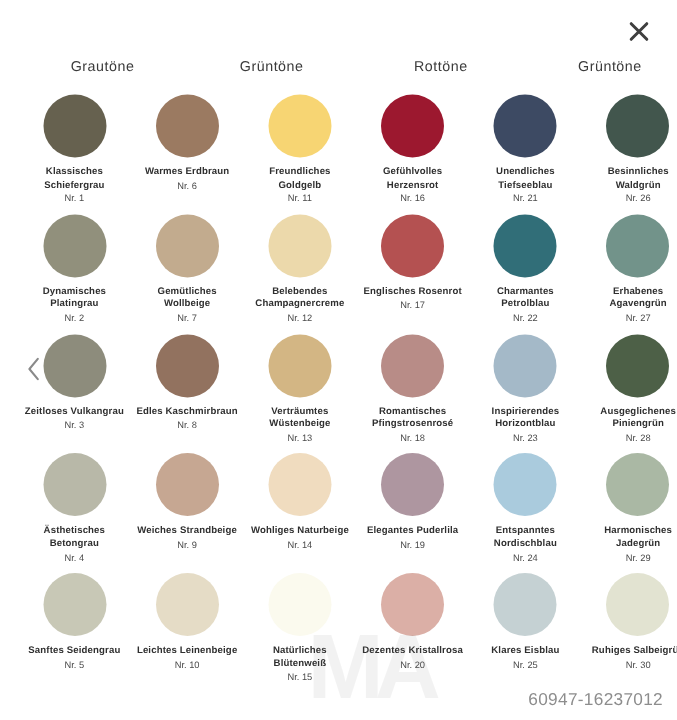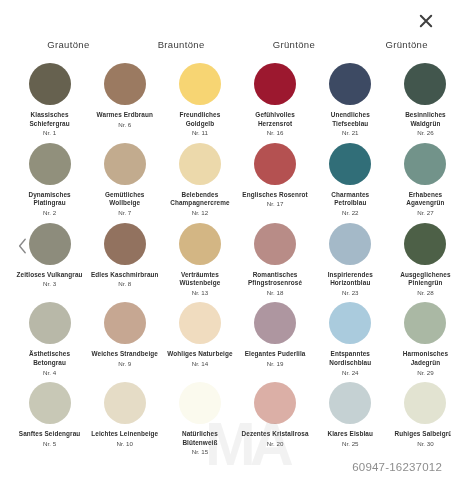--- a/index.html
+++ b/index.html
@@ -158,22 +158,22 @@
     <svg width="9" height="16" viewBox="0 0 9 16" aria-hidden="true">
       <path d="M7.2 1.2 L1.6 8 L7.2 14.8" stroke="#8a8a8a" stroke-width="1.4" fill="none" stroke-linecap="round" stroke-linejoin="round"></path>
     </svg>
   </span>
 </button>
 
 <div class="palette-wrap">
 
   <div class="header-row">
     <div class="header-cell">Grautöne</div>
-    <div class="header-cell">Brauntöne</div>
     <div class="header-cell">Grüntöne</div>
+    <div class="header-cell">Rottöne</div>
     <div class="header-cell">Grüntöne</div>
   </div>
 
   <div class="grid">
 
     <div class="grid-row">
       <div class="cell">
         <span class="swatch" style="background-color: rgb(102, 97, 79);"></span>
         <span class="cell-label">Klassisches Schiefergrau</span>
         <span class="cell-num">Nr. 1</span>

